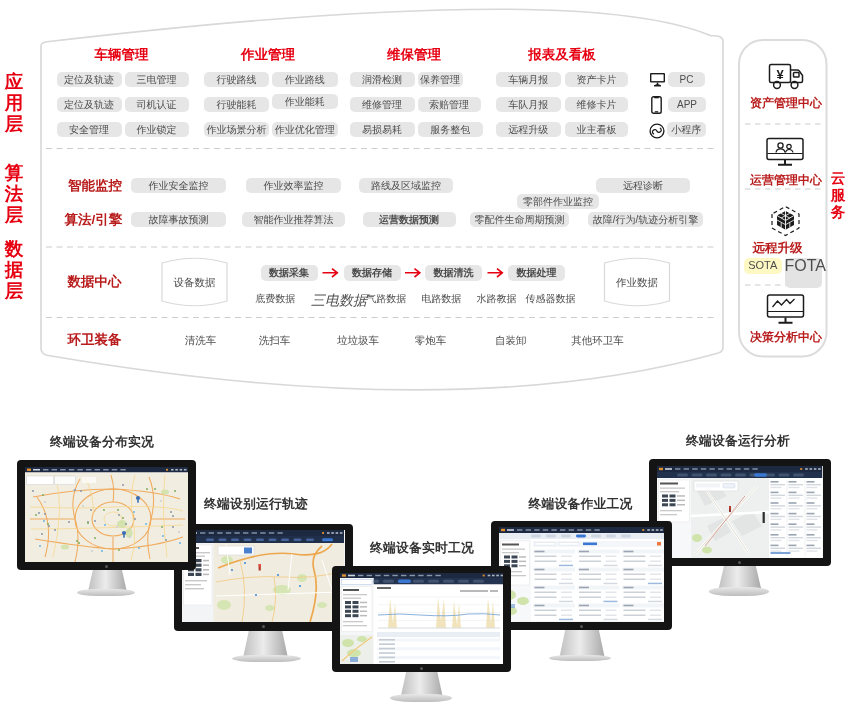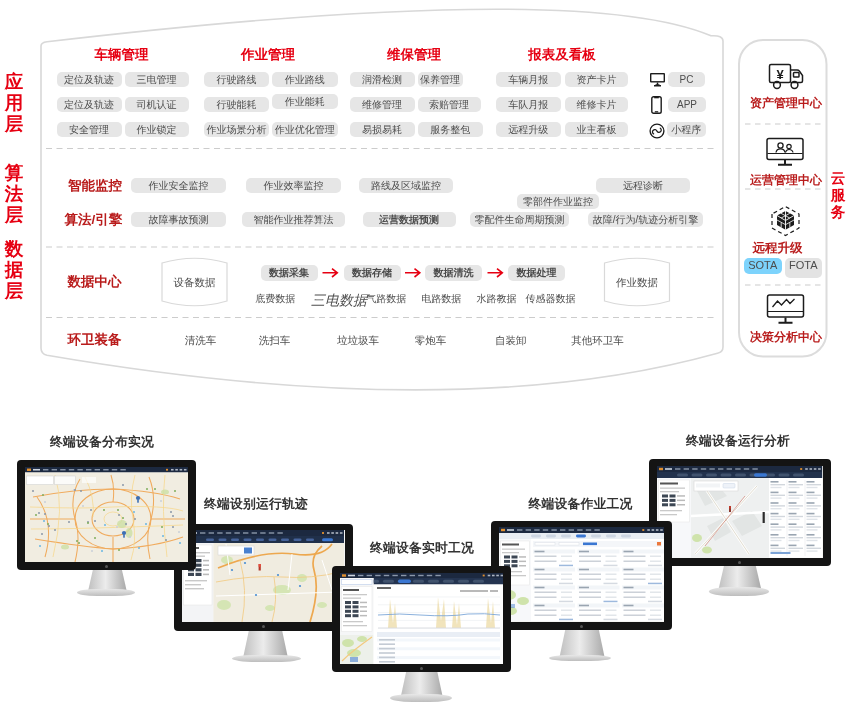--- a/index.html
+++ b/index.html
@@ -240,23 +240,23 @@
     <path d="M 772.5 307 L 777.5 301 L 781.5 305 L 786.5 299.5 L 790 303.5 L 794.5 299" stroke-width="1.3"></path>
   </g>
 </svg>
 
 <div class="rlab" style="left:750px;top:97px;width:71px;font-size:12px;text-align:center;">资产管理中心</div>
 
 <div class="rlab" style="left:750px;top:173.5px;width:71px;font-size:12px;text-align:center;">运营管理中心</div>
 
 <div class="rlab" style="left:752px;top:241.5px;width:51px;font-size:12.5px;text-align:center;">远程升级</div>
 
-<div class="pill" style="left:744px;top:258px;width:37.5px;height:15.5px;line-height:15.5px;background:#7dd3fc;font-size:11px;">SOTA</div>
-
-<div class="pill" style="left:784.5px;top:258px;width:37.5px;height:20px;line-height:15.5px;background:#e3e3e3;font-size:11px;">FOTA</div>
+<div class="pill" style="left:744px;top:258px;width:37.5px;height:15.5px;line-height:15.5px;background:#fef9c3;font-size:11px;">SOTA</div>
+
+<div class="pill" style="left:784.5px;top:258px;width:37.5px;height:30px;line-height:15.5px;background:#e3e3e3;font-size:16px;">FOTA</div>
 
 <div class="rlab" style="left:750px;top:331px;width:71px;font-size:12px;text-align:center;">决策分析中心</div>
 
 <div class="abs" style="left:0;top:0">
 
 <div class="neck" style="left:243px;top:628.5px;width:45px;height:27.5px;clip-path:polygon(14% 0,86% 0,99% 100%,1% 100%);"></div>
 
 <div class="base" style="left:232px;top:654.5px;width:69px;height:7.5px;"></div>
 
 <div class="bezel" style="left:174px;top:523.5px;width:179px;height:107px;"></div>

